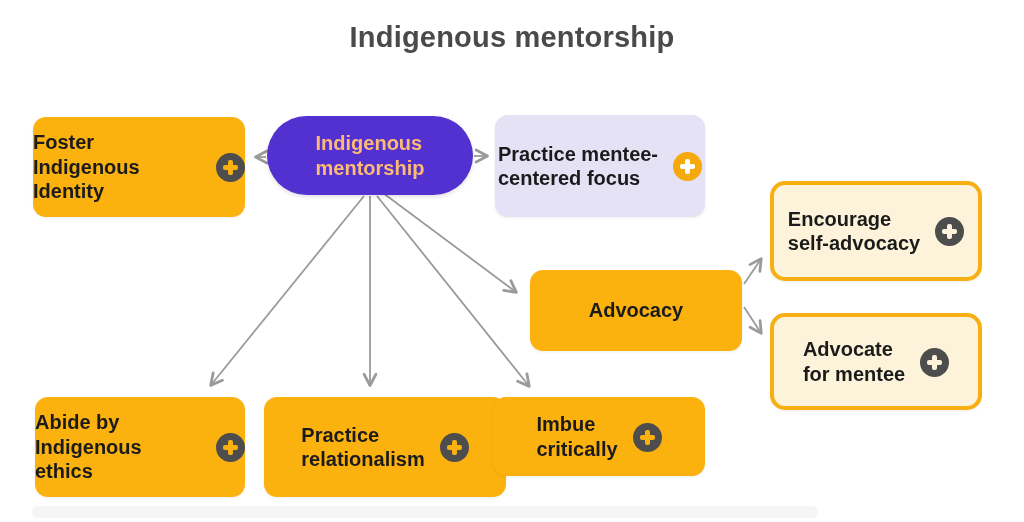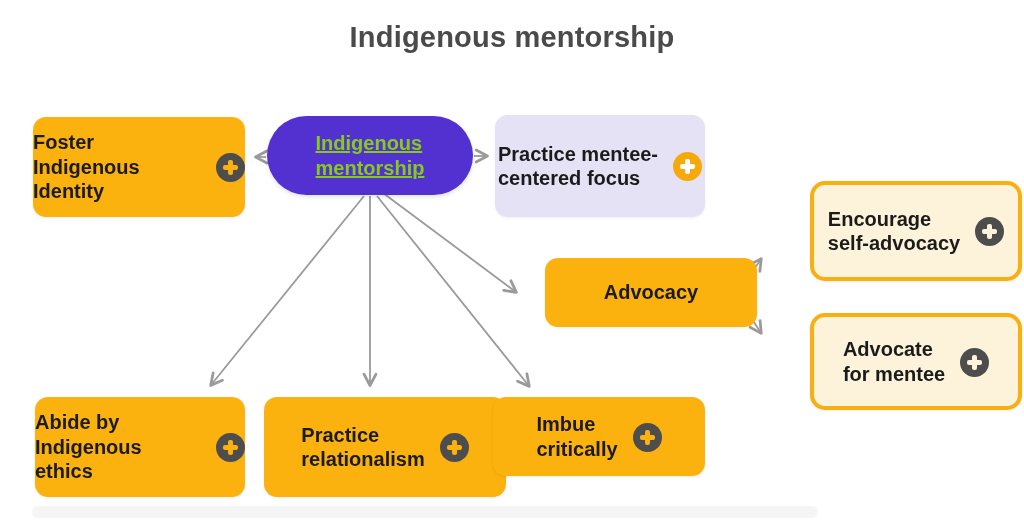--- a/index.html
+++ b/index.html
@@ -60,28 +60,26 @@
     font-weight:bold;
     line-height:1.22;
     white-space:pre-line;
   }
   .node.orange{ background:var(--orange); }
   .node.lavender{ background:var(--lavender); }
   .node.cream{
     background:var(--cream);
     border:4px solid var(--cream_border);
     border-radius:15px;
-    margin-left:40px;
   }
   .node.root{
     background:var(--purple);
     border-radius:40px;
-    color:#84cc16;
+    color:#fdba74;
     box-shadow:0 2px 4px rgba(0,0,0,0.12);
-    text-decoration:underline;
   }
   
   .plus{
     position:relative;
     width:29px;
     height:29px;
     border-radius:50%;
     background:var(--dark);
     flex:0 0 auto;
     margin-top:1px;
@@ -153,21 +151,21 @@
 Identity</span>
     <span class="plus"></span>
   </div>
 
   <div class="node lavender" style="left:495px; top:115px; width:210px; height:102px;">
     <span class="label">Practice mentee-
 centered focus</span>
     <span class="plus orange-circle"></span>
   </div>
 
-  <div class="node orange" style="left:530px; top:258px; width:212px; height:69px;margin-left:15px;">
+  <div class="node orange" style="left:530px; top:270px; width:212px; height:81px;">
     <span class="label">Advocacy</span>
   </div>
 
   <div class="node cream" style="left:770px; top:181px; width:212px; height:100px;">
     <span class="label">Encourage
 self-advocacy</span>
     <span class="plus on-cream"></span>
   </div>
 
   <div class="node cream" style="left:770px; top:313px; width:212px; height:97px;">

